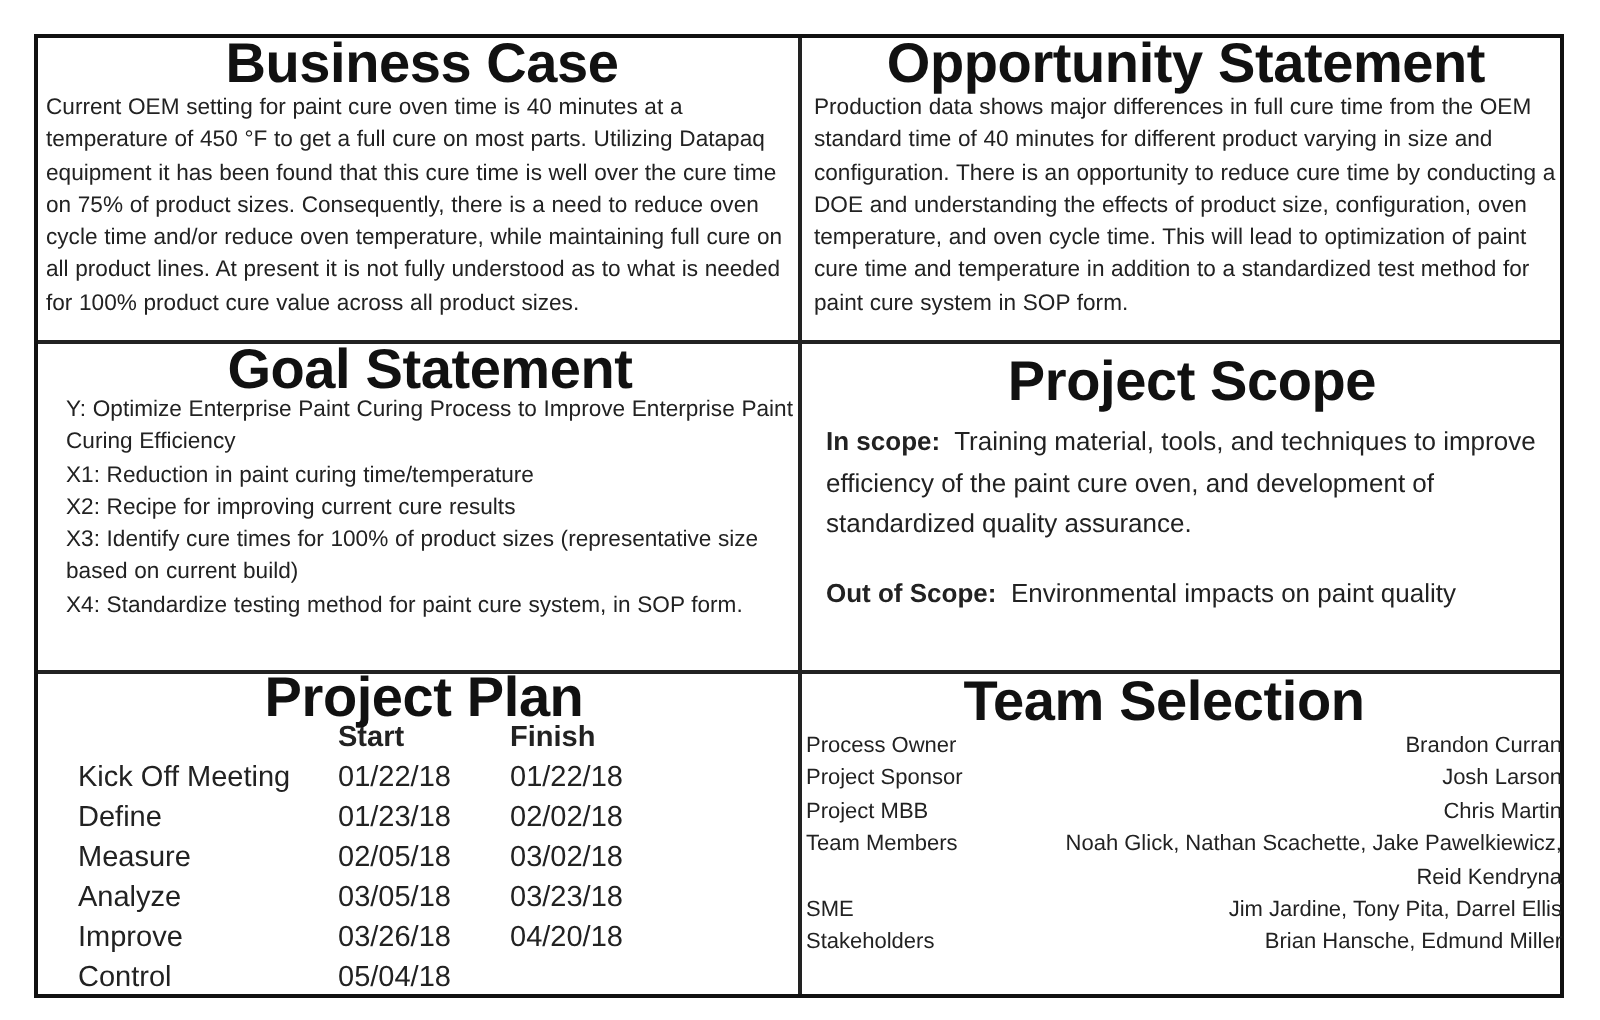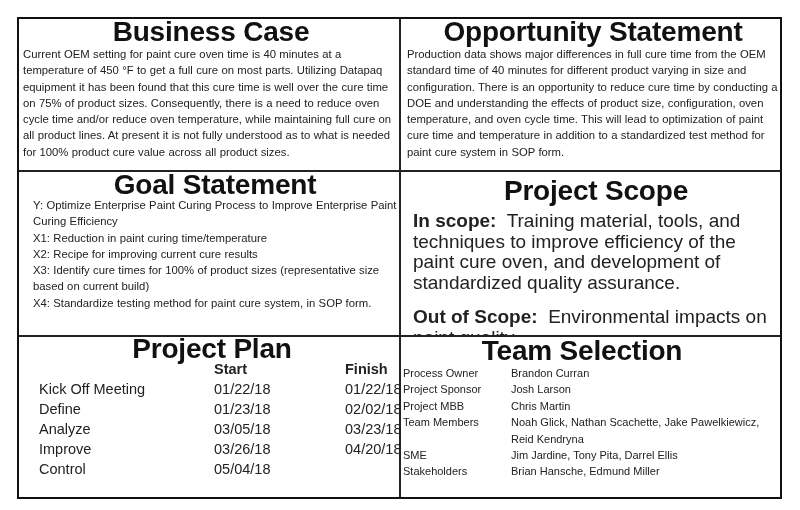--- a/index.html
+++ b/index.html
@@ -54,58 +54,57 @@
       letter-spacing: -0.2px;
     }
     .body-text {
       font-size: 11.3px;
       line-height: 16.3px;
       color: #222;
       margin: 0;
       word-spacing: 0.2px;
     }
     .scope-text {
-      font-size: 19px;
+      font-size: 13px;
       line-height: 20.5px;
       color: #222;
       margin: 0;
     }
     .scope-label {
       font-weight: bold;
     }
     .plan-table {
       position: absolute;
       left: 20px;
       top: 24px;
       font-size: 14.5px;
       line-height: 20px;
       color: #222;
     }
     .plan-row {
       display: flex;
       height: 20px;
-      gap: 45px;
     }
     .plan-col-task { width: 130px; }
     .plan-col-start { width: 86px; }
     .plan-col-finish { width: 86px; }
     .plan-header { font-weight: bold; }
     .team-table {
       position: absolute;
       left: 2px;
       top: 26px;
       font-size: 11px;
       line-height: 16.4px;
       color: #222;
     }
     .team-row {
       display: flex;
     }
     .team-role { width: 108px; flex-shrink: 0; }
-    .team-names { width: 270px; }
+    .team-names { width: 270px; text-align: right; }
   </style>
 </head>
 <body>
 
 <div class="charter">
 
   <div class="divider-v"></div>
   <div class="divider-h" style="top:151px;"></div>
   <div class="divider-h" style="top:316px;"></div>
 
@@ -154,20 +153,25 @@
         <span class="plan-col-task">Kick Off Meeting</span>
         <span class="plan-col-start">01/22/18</span>
         <span class="plan-col-finish">01/22/18</span>
       </div>
       <div class="plan-row">
         <span class="plan-col-task">Define</span>
         <span class="plan-col-start">01/23/18</span>
         <span class="plan-col-finish">02/02/18</span>
       </div>
       <div class="plan-row">
+        <span class="plan-col-task">Measure</span>
+        <span class="plan-col-start">02/05/18</span>
+        <span class="plan-col-finish">03/02/18</span>
+      </div>
+      <div class="plan-row">
         <span class="plan-col-task">Analyze</span>
         <span class="plan-col-start">03/05/18</span>
         <span class="plan-col-finish">03/23/18</span>
       </div>
       <div class="plan-row">
         <span class="plan-col-task">Improve</span>
         <span class="plan-col-start">03/26/18</span>
         <span class="plan-col-finish">04/20/18</span>
       </div>
       <div class="plan-row">

